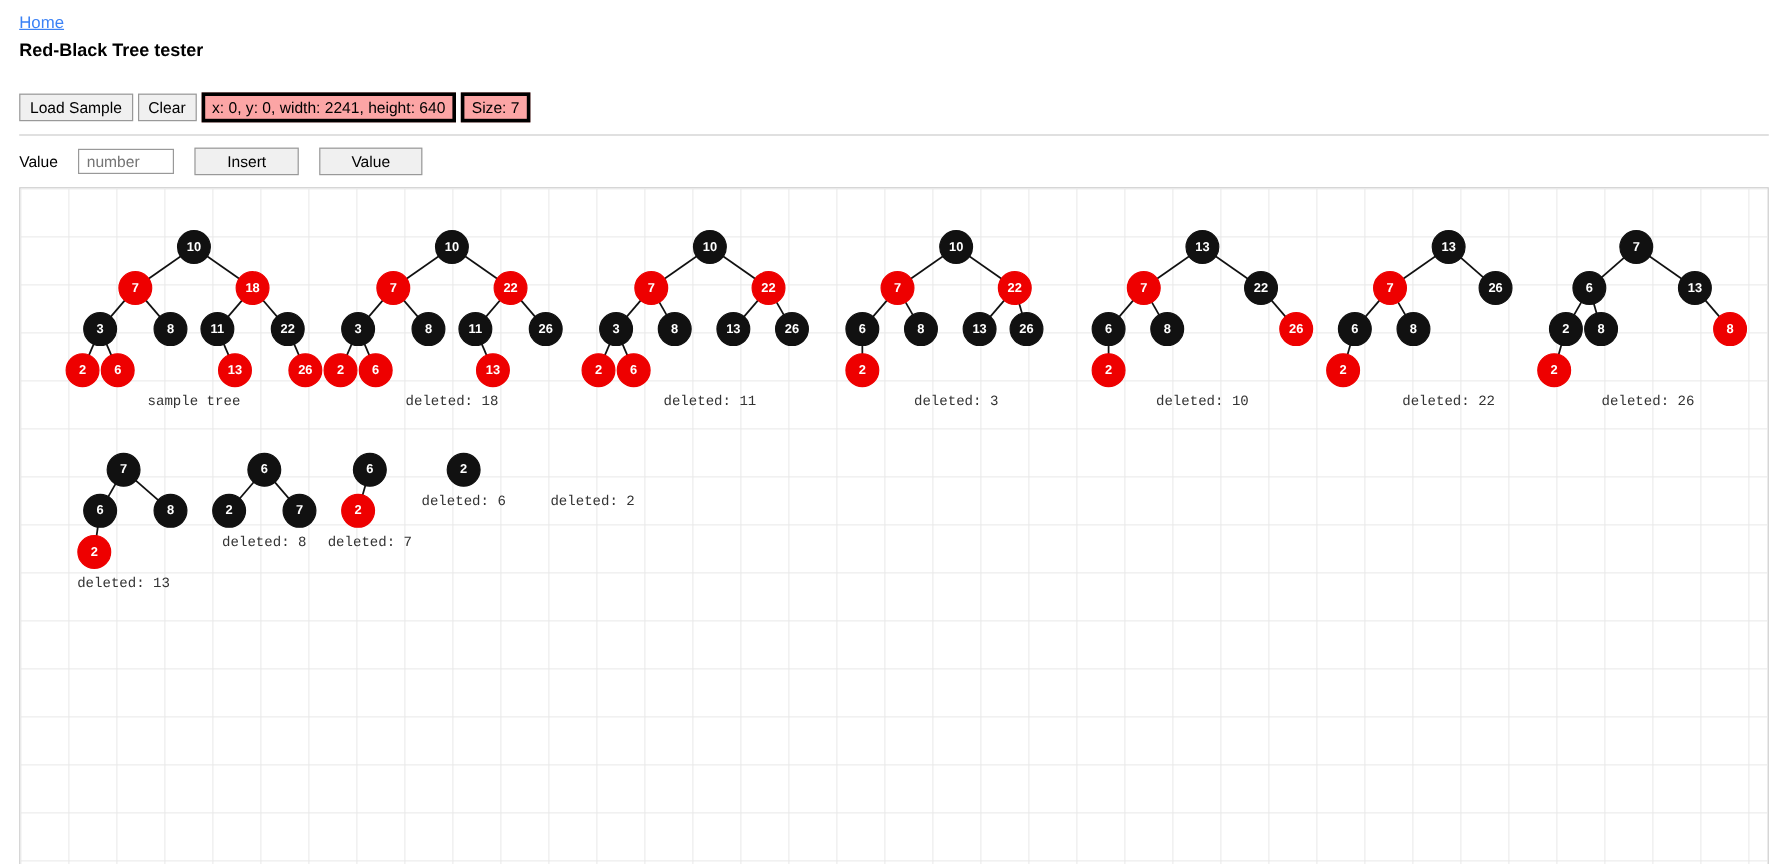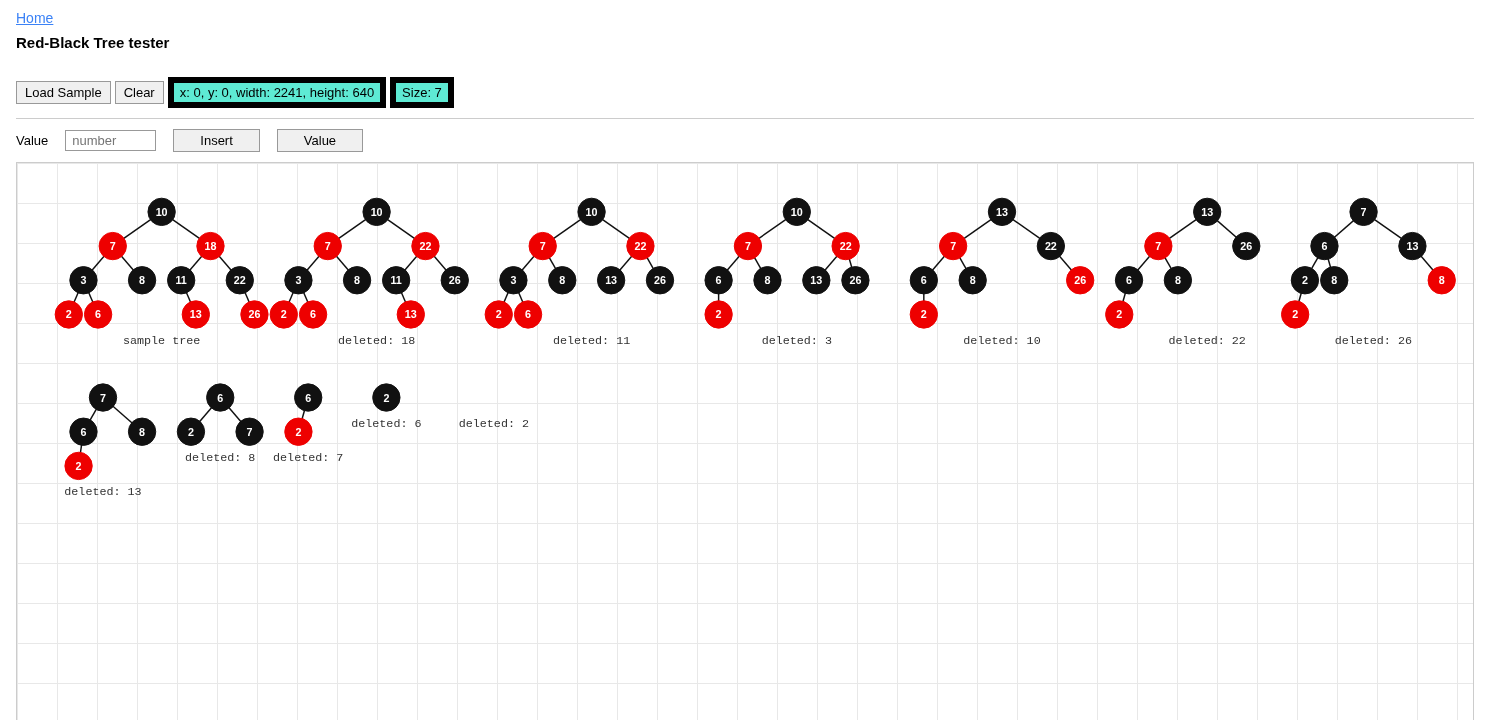--- a/index.html
+++ b/index.html
@@ -1,25 +1,25 @@
 <!DOCTYPE html>
 <html><head>
   <meta charset="utf-8">
   <style>
     * { box-sizing: border-box; margin: 0; padding: 0; }
     body { font-family: Arial, sans-serif; font-size: 14px; background: #fff; color: #000; padding: 10px 16px; }
     a { color: #3b82f6; text-decoration: underline; }
     h2 { font-size: 15px; font-weight: bold; margin: 8px 0 26px; }
     .toolbar { display: flex; align-items: center; gap: 4px; margin-bottom: 10px; }
     .toolbar button { padding: 3px 8px; border: 1px solid #999; background: #f0f0f0; cursor: pointer; font-size: 13px; }
-    .toolbar span { font-size: 13px; border: 6px solid #000000; padding: 2px 6px; background: #5eead4; }
+    .toolbar span { font-size: 13px; border: 3px solid #000000; padding: 2px 6px; background: #fca5a5; }
     hr { border: none; border-top: 1px solid #ccc; margin-bottom: 10px; }
     .value-row { display: flex; align-items: center; gap: 17px; margin-bottom: 10px; }
     .value-row label { font-size: 13px; }
-    .value-row input { padding: 2px 6px; border: 1px solid #999; font-size: 13px; width: 91px; }
+    .value-row input { padding: 2px 6px; border: 1px solid #999; font-size: 13px; width: 80px; }
     .value-row button { padding: 3px 26px; border: 1px solid #999; background: #f0f0f0; cursor: pointer; font-size: 13px; }
     .canvas-area {
       border: 1px solid #ccc;
       background: #fff;
       overflow: hidden;
       position: relative;
       height: 712px;
     }
     .canvas-grid {
       width: 100%;

